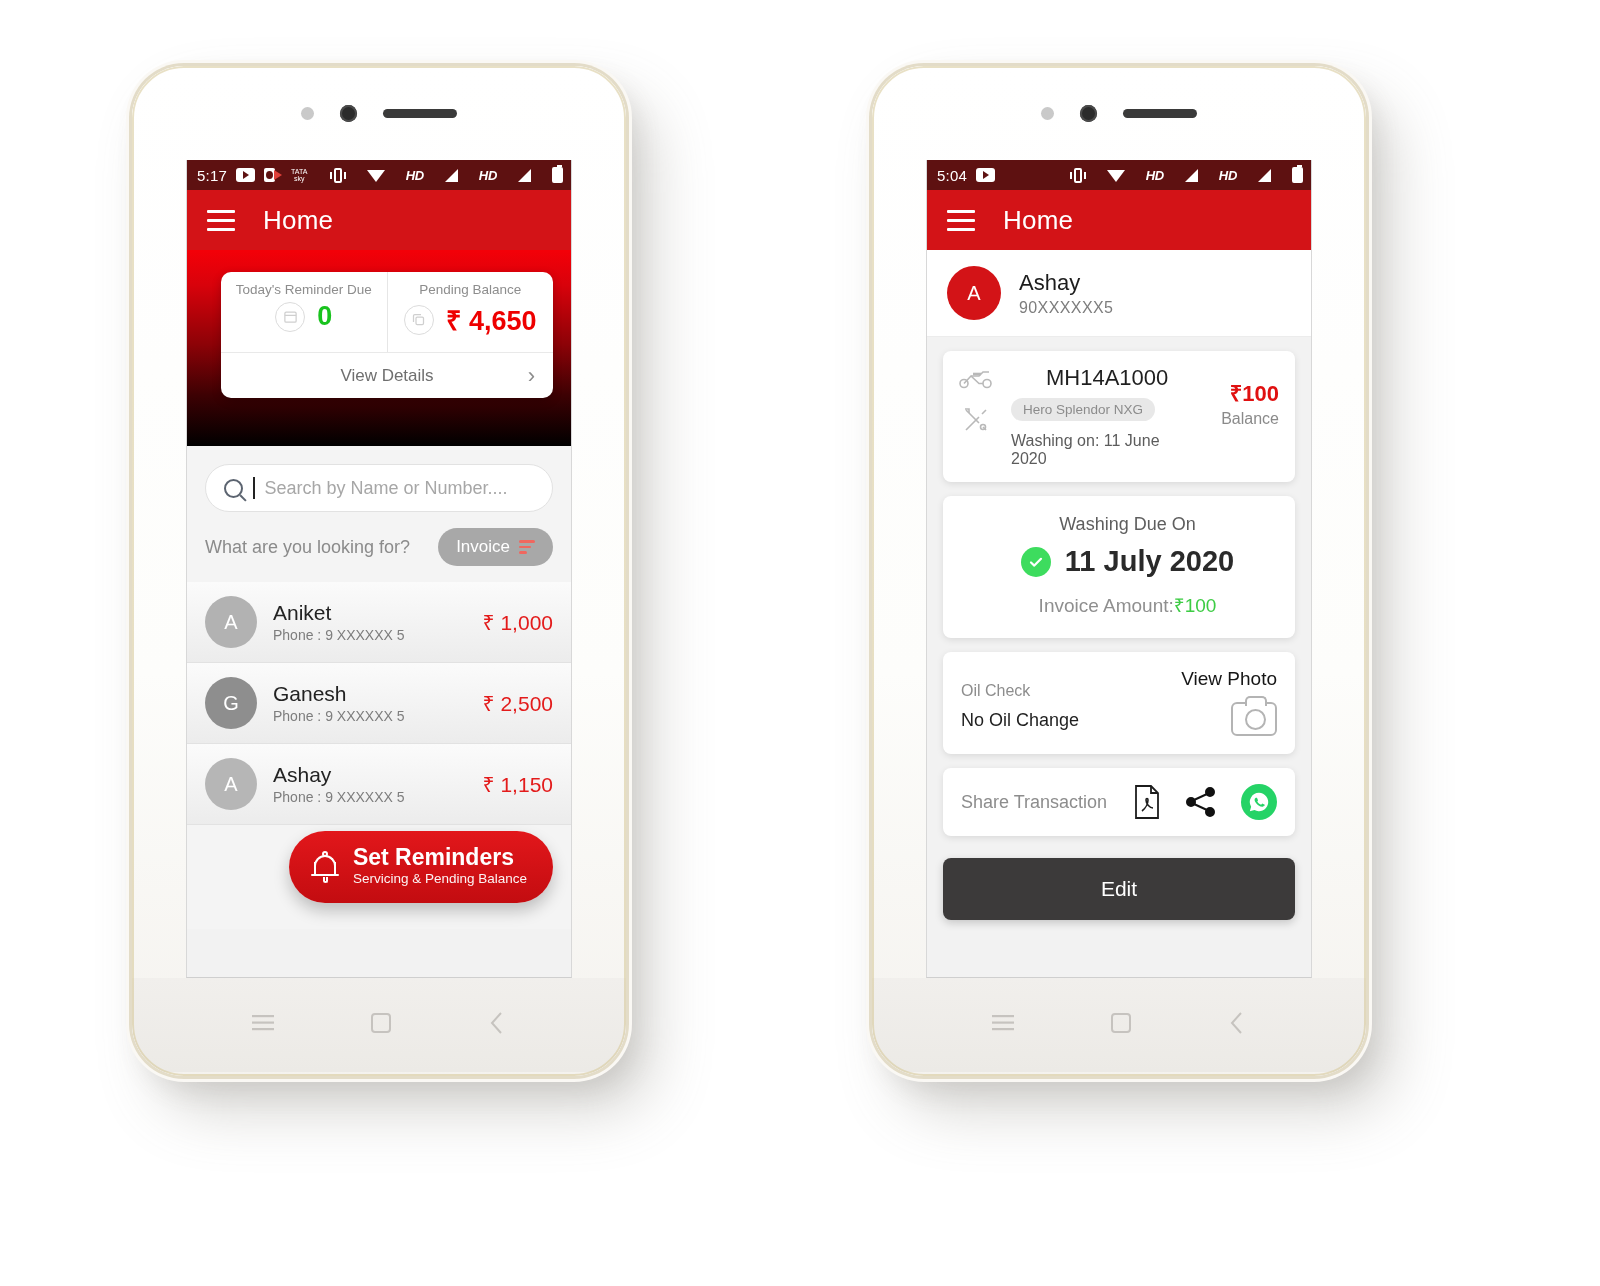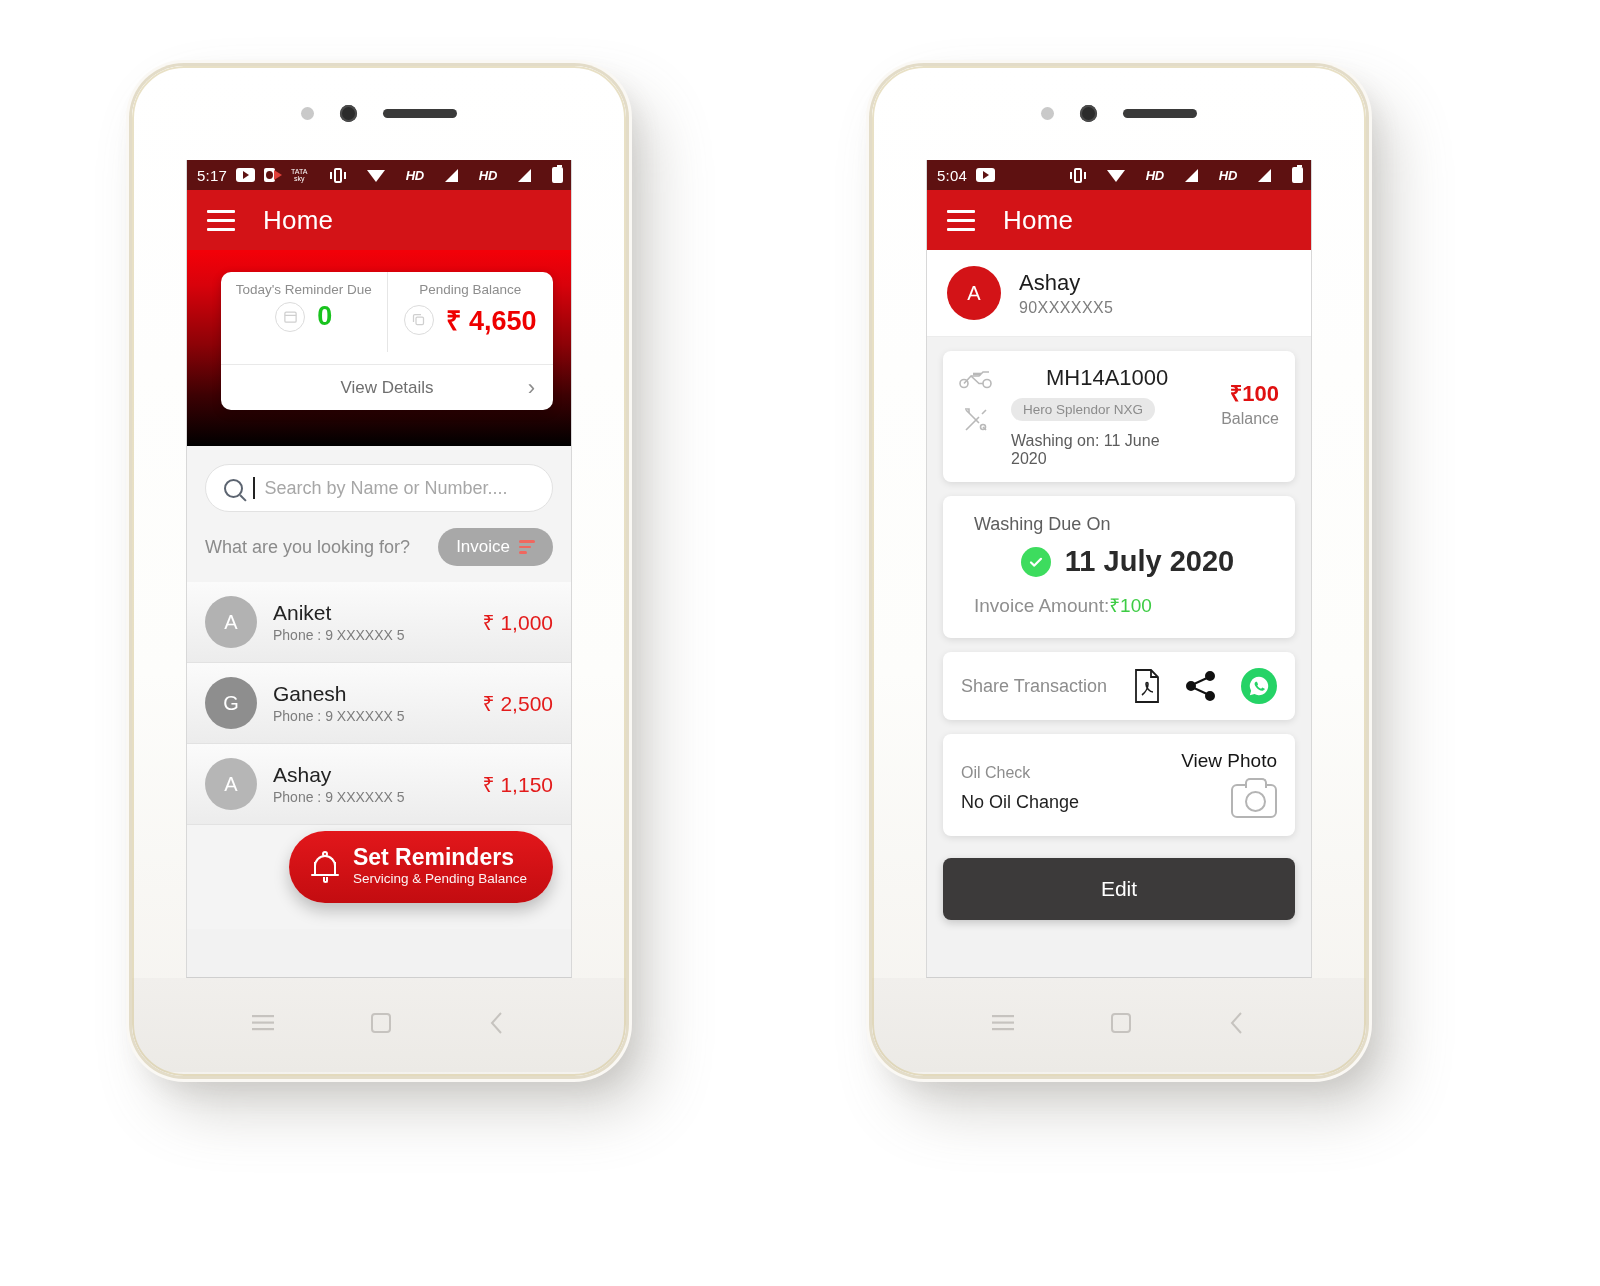--- a/index.html
+++ b/index.html
@@ -137,21 +137,20 @@
     border:1px solid #dcdcdc; display:flex;align-items:center;justify-content:center;
     color:#cfcfcf; flex:none;
   }
   .cell-val{ font-size:27px; font-weight:bold; }
   .val-green{ color:#19c31e; }
   .val-red{ color:#ee0000; }
   .summary-bottom{
     border-top:1px solid #e9e9e9;
     height:46px; display:flex; align-items:center; justify-content:center;
     position:relative;
-    margin-top:12px;
   }
   .view-details{ font-size:17px; color:#6f6f6f; }
   .chev{ position:absolute; right:18px; color:#8d8d8d; font-size:22px; font-weight:300;}
 
   
   .search-wrap{ padding: 18px 18px 0 18px; background:#f4f4f4; }
   .searchbox{
     height:48px; background:#fff; border:1px solid #e2e2e2; border-radius:26px;
     display:flex; align-items:center; gap:10px; padding: 12px 18px;
   }
@@ -243,21 +242,21 @@
   .veh-tag{
     display:inline-block; margin-top:7px;
     background:#e8e8e8; color:#8c8c8c; font-size:13.5px;
     padding: 4px 12px; border-radius:12px;
   }
   .veh-wash{ font-size:16px; color:#5c5c5c; margin-top:11px; }
   .veh-right{ text-align:right; width:86px; flex:none; padding-top:12px;}
   .veh-amt{ color:#e01010; font-size:22px; font-weight:bold; }
   .veh-bal{ color:#8a8a8a; font-size:16px; margin-top:3px; }
 
-  .due-card{ padding: 18px 14px 20px 31px; }
+  .due-card{ padding: 18px 14px 20px 31px; text-align:center; }
   .due-lbl{ font-size:18px; color:#5e5e5e; }
   .due-row{ display:flex; align-items:center; justify-content:center; gap:14px; margin-top:10px; }
   .check{
     width:30px;height:30px;border-radius:50%;background:#3ddc5e;
     display:flex;align-items:center;justify-content:center;flex:none;
   }
   .check svg{ display:block; }
   .due-date{ font-size:29px; font-weight:bold; color:#2a2a2a; }
   .due-inv{ font-size:19px; color:#8f8f8f; margin-top:14px; }
   .due-inv b{ color:#3dcc44; font-weight:normal; }
@@ -566,20 +565,31 @@
                   <polyline points="3,8.5 6.3,11.6 13,4.8"></polyline>
                 </svg>
             </span>
             <span class="due-date">11 July 2020</span>
           </div>
           <div class="due-inv">
             <span>Invoice Amount:</span><b>₹100</b>
           </div>
         </div>
 
+        <div class="card oil-card">
+          <span class="oil-left">
+            <div class="oil-lbl">Oil Check</div>
+            <div class="oil-val">No Oil Change</div>
+          </span>
+          <span class="oil-right">
+            <div class="view-photo">View Photo</div>
+            <div class="cam"></div>
+          </span>
+        </div>
+
         <div class="card share-card">
           <span class="share-lbl">Share Transaction</span>
           <span class="share-icons">
             <span class="pdf-icon">
               <svg width="28" height="34" viewBox="0 0 28 34" fill="none" stroke="#1c1c1c" stroke-width="1.8">
                 <path d="M3 1 h15 l7 7 v25 h-22 z"></path>
                   <path d="M18 1 v7 h7"></path>
                 <path d="M9 26 c4 -3 6 -8 6 -11 c0 -2 -2 -2 -2 0 c0 4 4 8 7 8" stroke-width="1.6"></path>
               </svg>
             </span>
@@ -590,31 +600,20 @@
                   <circle cx="25" cy="25" r="4" fill="#111"></circle>
                 <line x1="9" y1="13" x2="22" y2="7"></line>
                   <line x1="9" y1="17" x2="22" y2="23"></line>
               </svg>
             </span>
             <span class="wa">
               <svg width="22" height="22" viewBox="0 0 24 24" fill="#fff">
                 <path d="M12 2a10 10 0 0 0-8.6 15.1L2 22l5.1-1.3A10 10 0 1 0 12 2zm5.3 14c-.2.6-1.2 1.2-1.7 1.2-.4 0-1 .1-3.1-.8-2.6-1.1-4.2-3.8-4.3-4-.1-.2-1-1.4-1-2.6 0-1.3.7-1.9 1-2.1.2-.3.5-.3.7-.3h.5c.2 0 .4 0 .6.5l.8 2c.1.2.1.4 0 .6l-.4.5c-.1.2-.3.3-.1.6.2.3.7 1.2 1.6 2 1.1.9 1.9 1.2 2.2 1.3.2.1.4.1.5-.1l.7-.9c.2-.2.4-.2.6-.1l1.9.9c.2.1.4.2.4.3.1.2.1.7-.1 1z"></path>
               </svg>
             </span>
-          </span>
-        </div>
-
-        <div class="card oil-card">
-          <span class="oil-left">
-            <div class="oil-lbl">Oil Check</div>
-            <div class="oil-val">No Oil Change</div>
-          </span>
-          <span class="oil-right">
-            <div class="view-photo">View Photo</div>
-            <div class="cam"></div>
           </span>
         </div>
 
         <div class="edit-btn">Edit</div>
 
       </div>
     </div>
 
     <div class="phone-bottom">
       <span class="navglyph">

